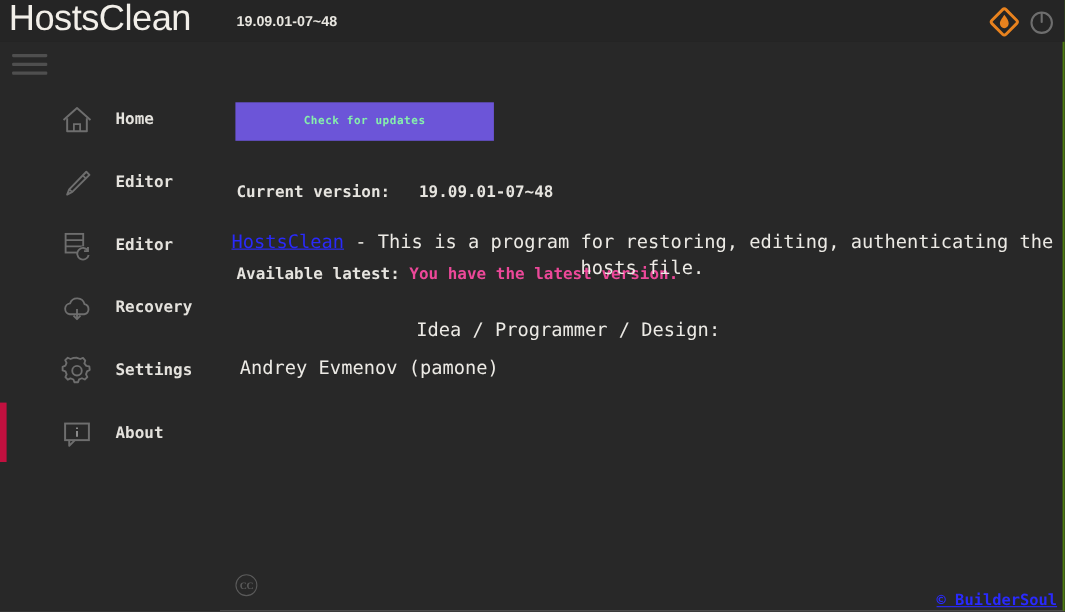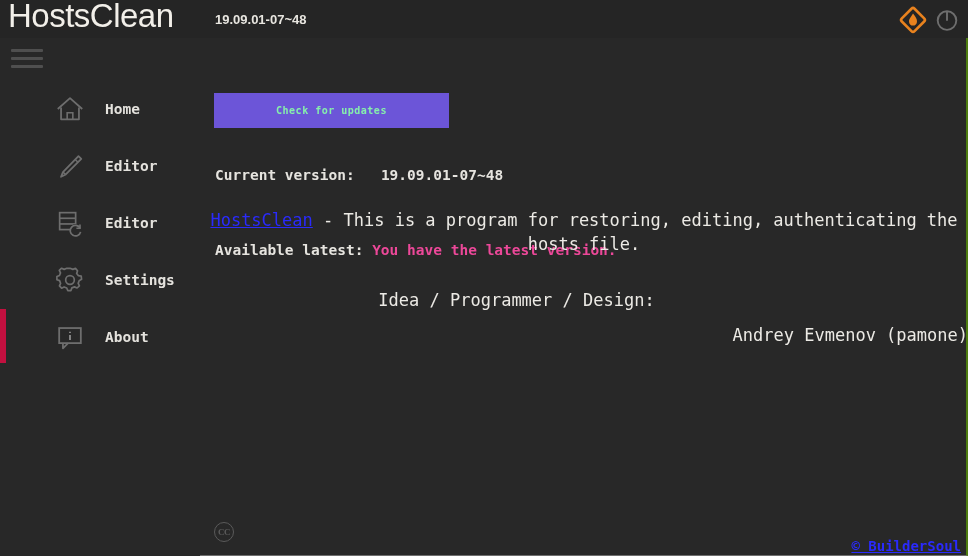--- a/index.html
+++ b/index.html
@@ -130,21 +130,21 @@
     text-decoration: underline;
     cursor: pointer;
   }
   #credits-role {
     margin-top: 32px;
     text-align: center;
     padding-right: 135px;
   }
   #credits-name {
     margin-top: 11px;
-    text-align: right;
+    text-align: left;
     padding-left: 18px;
   }
 
   
   #cc-icon {
     position: absolute; left: 14px; bottom: 14px;
     width: 20px; height: 20px;
     border: 1.6px solid #5a5a5a;
     border-radius: 50%;
     display: flex; align-items: center; justify-content: center;
@@ -231,20 +231,31 @@
             <line x1="6" y1="12" x2="23" y2="12" stroke="#6e6e6e" stroke-width="1.8"></line>
             <line x1="6" y1="18" x2="23" y2="18" stroke="#6e6e6e" stroke-width="1.8"></line>
             <circle cx="23" cy="24" r="6" fill="#282828" stroke="none"></circle>
             <path d="M27.6 22.2 A 5.6 5.6 0 1 0 28.3 26.4" fill="none" stroke="#6e6e6e" stroke-width="1.8"></path>
             <path d="M27.6 18.6 L27.6 22.6 L23.8 22.6" fill="none" stroke="#6e6e6e" stroke-width="1.8"></path>
           </svg>
         </span>
         <span class="nav-label">Editor</span>
       </div>
 
+      <div class="nav-item">
+        <span class="nav-marker"></span>
+        <span class="nav-icon">
+          <svg viewBox="0 0 34 34" width="32" height="32">
+            <path d="M10 23 A 5.3 5.3 0 0 1 10.3 12.5 A 7.3 7.3 0 0 1 24.2 13.2 A 5 5 0 0 1 24 23 Z" fill="none" stroke="#6e6e6e" stroke-width="1.8" stroke-linejoin="round"></path>
+            <line x1="17" y1="18" x2="17" y2="27.5" stroke="#6e6e6e" stroke-width="1.8"></line>
+            <path d="M13.6 24.4 L17 27.8 L20.4 24.4" fill="none" stroke="#6e6e6e" stroke-width="1.8" stroke-linejoin="round"></path>
+          </svg>
+        </span>
+        <span class="nav-label">Recovery</span>
+      </div>
 
       <div class="nav-item">
         <span class="nav-marker"></span>
         <span class="nav-icon">
           <svg viewBox="0 0 34 34" width="32" height="32">
             <path d="M17 4.5 l3.1 1.2 2.7 -1.1 2.2 2.6 -0.9 2.8 1.9 2.4 2.9 0.5 0.4 3.4 -2.6 1.4 -1 2.9 1.3 2.6 -2.5 2.3 -2.7 -1.2 -2.8 1.1 -1 2.8 -3.4 0 -1.1 -2.7 -2.8 -1.1 -2.6 1.3 -2.3 -2.5 1.2 -2.7 -1.1 -2.8 -2.8 -1 0 -3.4 2.7 -1.1 1.1 -2.8 -1.3 -2.6 2.5 -2.3 2.7 1.2 2.8 -1.1 z" fill="none" stroke="#6e6e6e" stroke-width="1.8" stroke-linejoin="round"></path>
             <circle cx="17" cy="17" r="4.6" fill="none" stroke="#6e6e6e" stroke-width="1.8"></circle>
           </svg>
         </span>
         <span class="nav-label">Settings</span>

